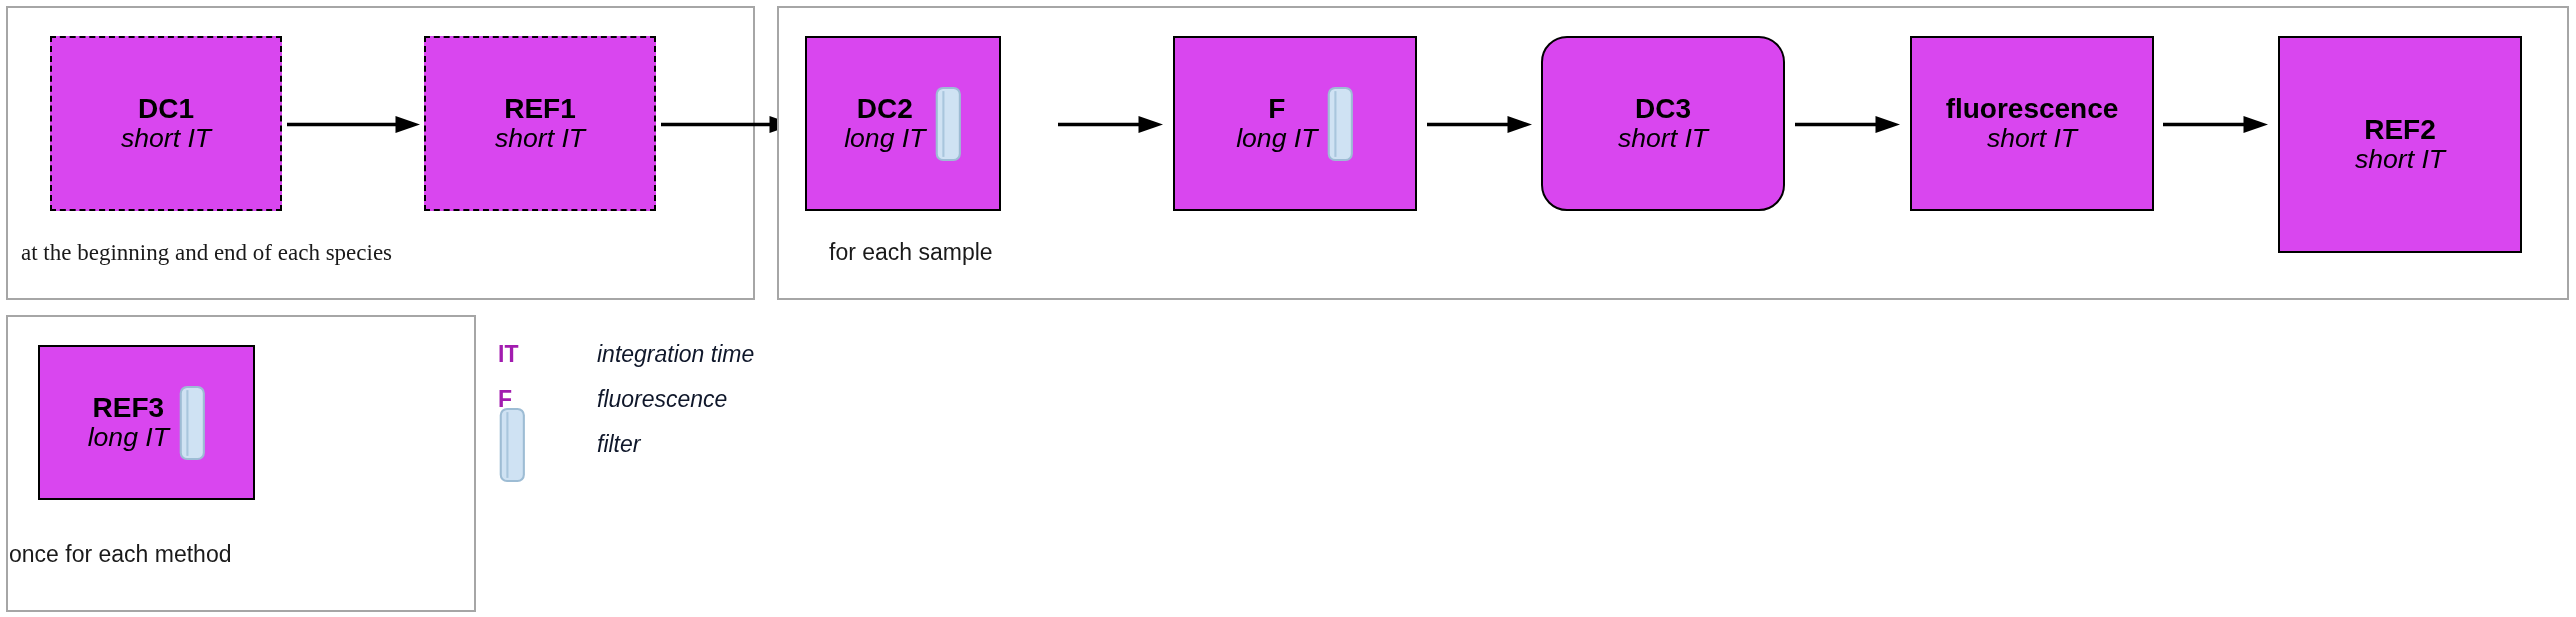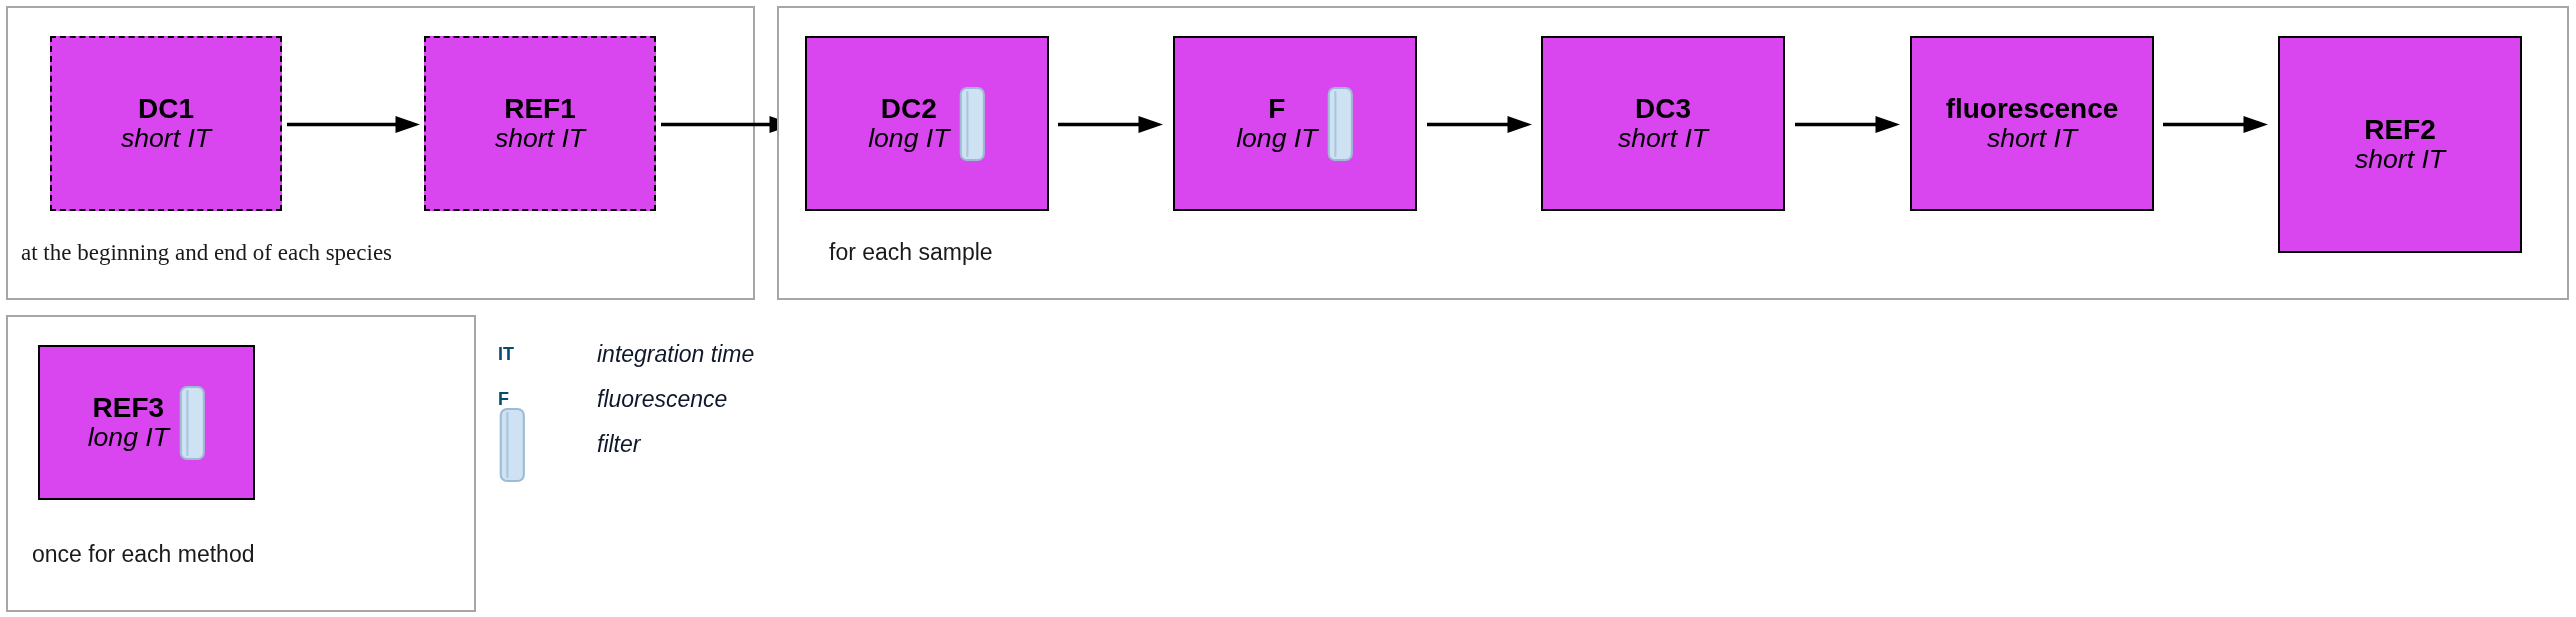--- a/index.html
+++ b/index.html
@@ -94,23 +94,23 @@
     top: 332px;
   }
   .legend-row {
     display: flex;
     flex-direction: row;
     align-items: center;
     height: 45px;
   }
   .legend-term {
     width: 99px;
-    font-size: 18px;
+    font-size: 23px;
     font-weight: bold;
-    color: #0c4a6e;
+    color: #a21caf;
     white-space: nowrap;
   }
   .legend-desc {
     font-size: 23px;
     color: #0f172a;
     white-space: nowrap;
     font-style: italic;
   }
   .legend-term .filter-glyph { margin-left: 1.4px; }
 </style>
@@ -144,21 +144,21 @@
   <polygon points="155,3 190,15 155,27" fill="#000"></polygon>
 </svg>
 
 <svg class="arrow" style="left:661px; top:114px; width:133px;" viewBox="0 0 190 30">
   <line x1="0" y1="15" x2="160" y2="15" stroke="#000" stroke-width="5"></line>
   <polygon points="155,3 190,15 155,27" fill="#000"></polygon>
 </svg>
 
 <div class="panel" id="panel-sample"></div>
 
-<div class="step solid" id="step-dc2" style="left:805px; top:36px; width:244px; height:175px;">
+<div class="step solid" id="step-dc2" style="left:805px; top:36px; width:196px; height:175px;">
   <div class="step-inner">
     <div class="step-labels">
       <div class="step-title">DC2</div>
       <div class="step-sub">long IT</div>
     </div>
     <svg class="filter-glyph" width="26.6" height="76" viewBox="0 0 38 108">
       <rect x="2.5" y="2.5" width="33" height="103" rx="9" ry="9" fill="#cfe2f3" stroke="#9dbcd4" stroke-width="3"></rect>
       <line x1="12" y1="7" x2="12" y2="101" stroke="#a9c6dd" stroke-width="3"></line>
     </svg>
   </div>
@@ -180,21 +180,21 @@
       <line x1="12" y1="7" x2="12" y2="101" stroke="#a9c6dd" stroke-width="3"></line>
     </svg>
   </div>
 </div>
 
 <svg class="arrow" style="left:1427px; top:114px; width:105px;" viewBox="0 0 150 30">
   <line x1="0" y1="15" x2="120" y2="15" stroke="#000" stroke-width="5"></line>
   <polygon points="115,3 150,15 115,27" fill="#000"></polygon>
 </svg>
 
-<div class="step solid" id="step-dc3" style="left:1541px; top:36px; width:244px; height:175px;">
+<div class="step solid" id="step-dc3" style="left:1541px; top:36px; width:244px; height:175px;border-radius:26px;">
   <div class="step-inner">
     <div class="step-labels">
       <div class="step-title">DC3</div>
       <div class="step-sub">short IT</div>
     </div>
   </div>
 </div>
 
 <svg class="arrow" style="left:1795px; top:114px; width:105px;" viewBox="0 0 150 30">
   <line x1="0" y1="15" x2="120" y2="15" stroke="#000" stroke-width="5"></line>
@@ -234,21 +234,21 @@
       <div class="step-title">REF3</div>
       <div class="step-sub">long IT</div>
     </div>
     <svg class="filter-glyph" width="26.6" height="76" viewBox="0 0 38 108">
       <rect x="2.5" y="2.5" width="33" height="103" rx="9" ry="9" fill="#cfe2f3" stroke="#9dbcd4" stroke-width="3"></rect>
       <line x1="12" y1="7" x2="12" y2="101" stroke="#a9c6dd" stroke-width="3"></line>
     </svg>
   </div>
 </div>
 
-<div class="panel-caption" style="left:32px; top:543px;">once for each method</div>
+<div class="panel-caption" style="left:9px; top:543px;">once for each method</div>
 
 <div id="legend">
 
   <div class="legend-row">
     <div class="legend-term">IT</div>
     <div class="legend-desc">integration time</div>
   </div>
 
 
 

